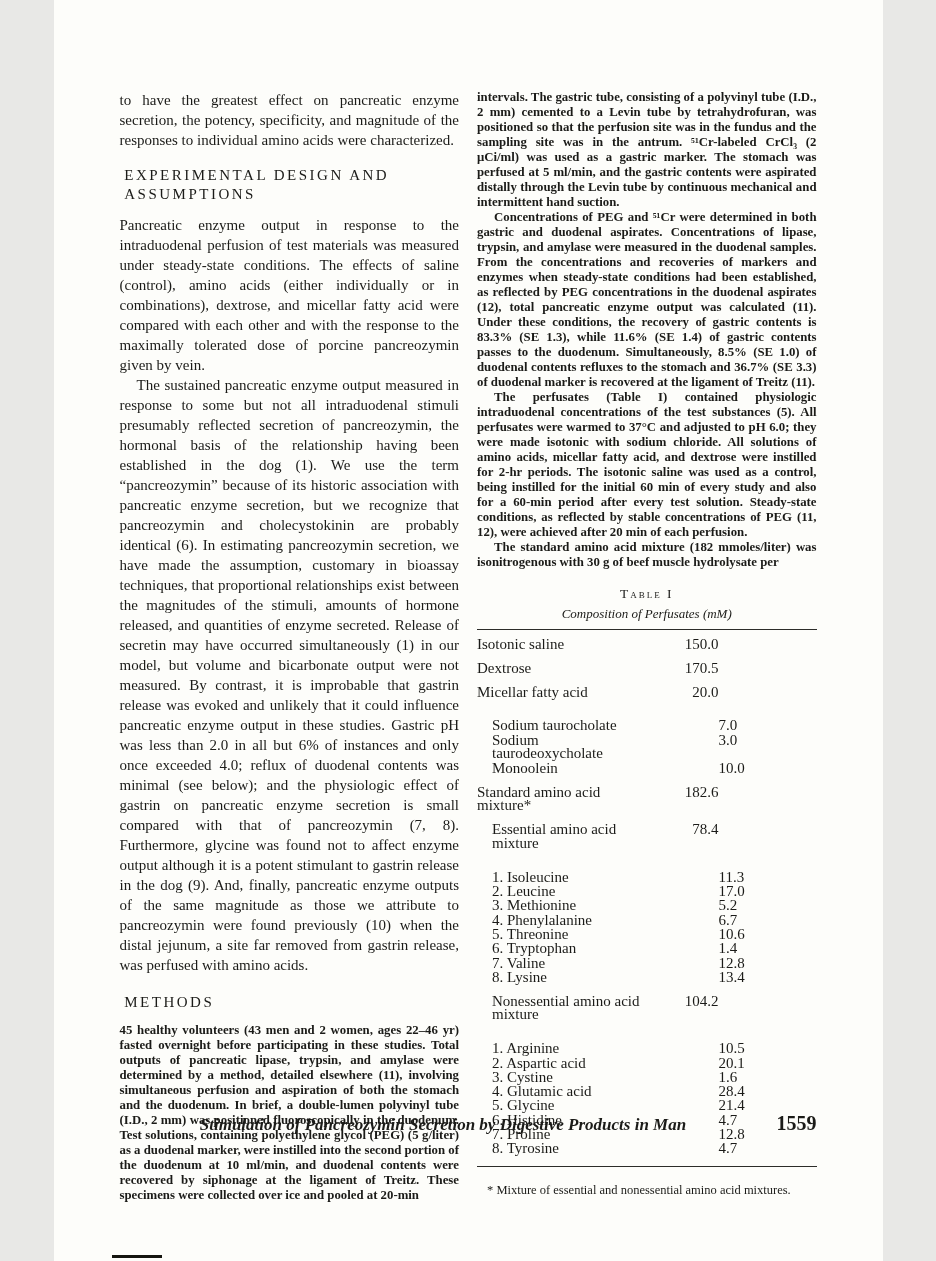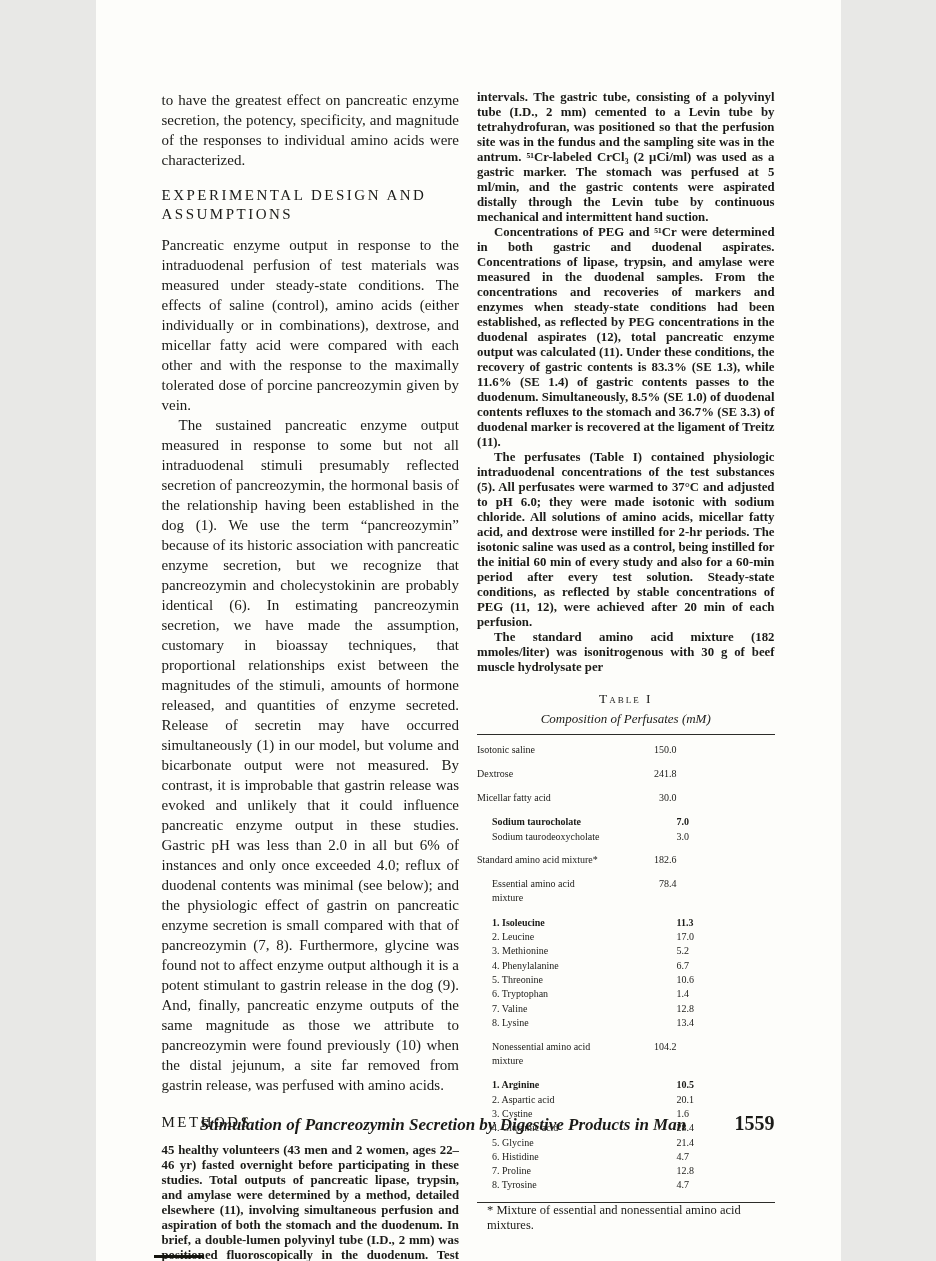--- a/index.html
+++ b/index.html
@@ -1,17 +1,17 @@
 <!DOCTYPE html>
 <html><head>
 <meta charset="utf-8">
 <style>
   html,body{margin:0;padding:0;background:#e8e8e6;}
   .page{
-    width:745px;height:1261px;margin:0 auto;position:relative;
+    width:829px;height:1261px;margin:0 auto;position:relative;
     background:#fdfdfa;color:#1b1b18;overflow:hidden;
     font-family:"Liberation Serif","DejaVu Serif",serif;
   }
   .columns{display:flex;gap:18px;padding:90px 66px 0 66px;}
   .col{width:393px;}
   p{margin:0;}
   .body-text{font-size:15px;line-height:20px;text-align:justify;}
   .small-text{font-size:12.8px;line-height:15px;text-align:justify;font-weight:bold;}
   .indent{text-indent:17px;}
   .section-heading{
@@ -23,30 +23,30 @@
   .table-block{margin-top:16px;}
   .table-title{
     text-align:center;font-variant:small-caps;letter-spacing:2px;
     font-size:13.5px;margin-bottom:4px;
   }
   .table-subtitle{text-align:center;font-style:italic;font-size:13px;margin-bottom:7px;}
   .table-body{
     border-top:1px solid #2c2c29;border-bottom:1px solid #2c2c29;
     padding:8px 0 10px 0;
   }
-  .t-row{display:flex;font-size:10px;line-height:13.8px;}
+  .t-row{display:flex;font-size:15px;line-height:13.8px;}
   .t-row.entry{margin-top:10px;}
   .t-row.entry.first{margin-top:0;}
   .t-row.component{margin-top:0.5px;}
-  .t-row.component.first-comp{margin-top:11px;font-weight:bold;}
+  .t-row.component.first-comp{margin-top:20px;}
   .t-label{flex:1;}
   .ind1 .t-label{padding-left:15px;}
   .t-col1{width:72px;text-align:right;white-space:nowrap;}
   .t-col2{width:86px;text-align:left;padding-right:12px;white-space:nowrap;}
-  .table-footnote{font-size:12.5px;margin-top:0;padding-left:10px;}
+  .table-footnote{font-size:12.5px;margin-top:16px;padding-left:10px;}
 
   .footer{
     position:absolute;left:66px;right:66px;top:1112px;
     display:flex;align-items:baseline;
   }
   .footer-title{flex:1;text-align:center;font-style:italic;font-weight:bold;font-size:17px;}
   .footer-page{font-weight:bold;font-size:20px;margin-left:10px;}
   .scan-mark{position:absolute;left:58px;bottom:3px;width:50px;height:3px;background:#15150f;}
 </style>
 </head>
@@ -82,37 +82,42 @@
         <div class="table-title">Table I</div>
         <div class="table-subtitle">Composition of Perfusates (mM)</div>
         <div class="table-body" id="table-body">
             <div class="t-row entry first">
               <span class="t-label">Isotonic saline</span>
               <span class="t-col1">150.0</span>
               <span class="t-col2"></span>
             </div>
             <div class="t-row entry">
               <span class="t-label">Dextrose</span>
-              <span class="t-col1">241.8</span>
+              <span class="t-col1">170.5</span>
               <span class="t-col2"></span>
             </div>
             <div class="t-row entry">
               <span class="t-label">Micellar fatty acid</span>
-              <span class="t-col1">30.0</span>
+              <span class="t-col1">20.0</span>
               <span class="t-col2"></span>
             </div>
             <div class="t-row component first-comp ind1">
               <span class="t-label">Sodium taurocholate</span>
               <span class="t-col1"></span>
               <span class="t-col2">7.0</span>
             </div>
             <div class="t-row component ind1">
               <span class="t-label">Sodium taurodeoxycholate</span>
               <span class="t-col1"></span>
               <span class="t-col2">3.0</span>
+            </div>
+            <div class="t-row component ind1">
+              <span class="t-label">Monoolein</span>
+              <span class="t-col1"></span>
+              <span class="t-col2">10.0</span>
             </div>
             <div class="t-row entry">
               <span class="t-label">Standard amino acid mixture*</span>
               <span class="t-col1">182.6</span>
               <span class="t-col2"></span>
             </div>
             <div class="t-row entry ind1">
               <span class="t-label">Essential amino acid mixture</span>
               <span class="t-col1">78.4</span>
               <span class="t-col2"></span>

